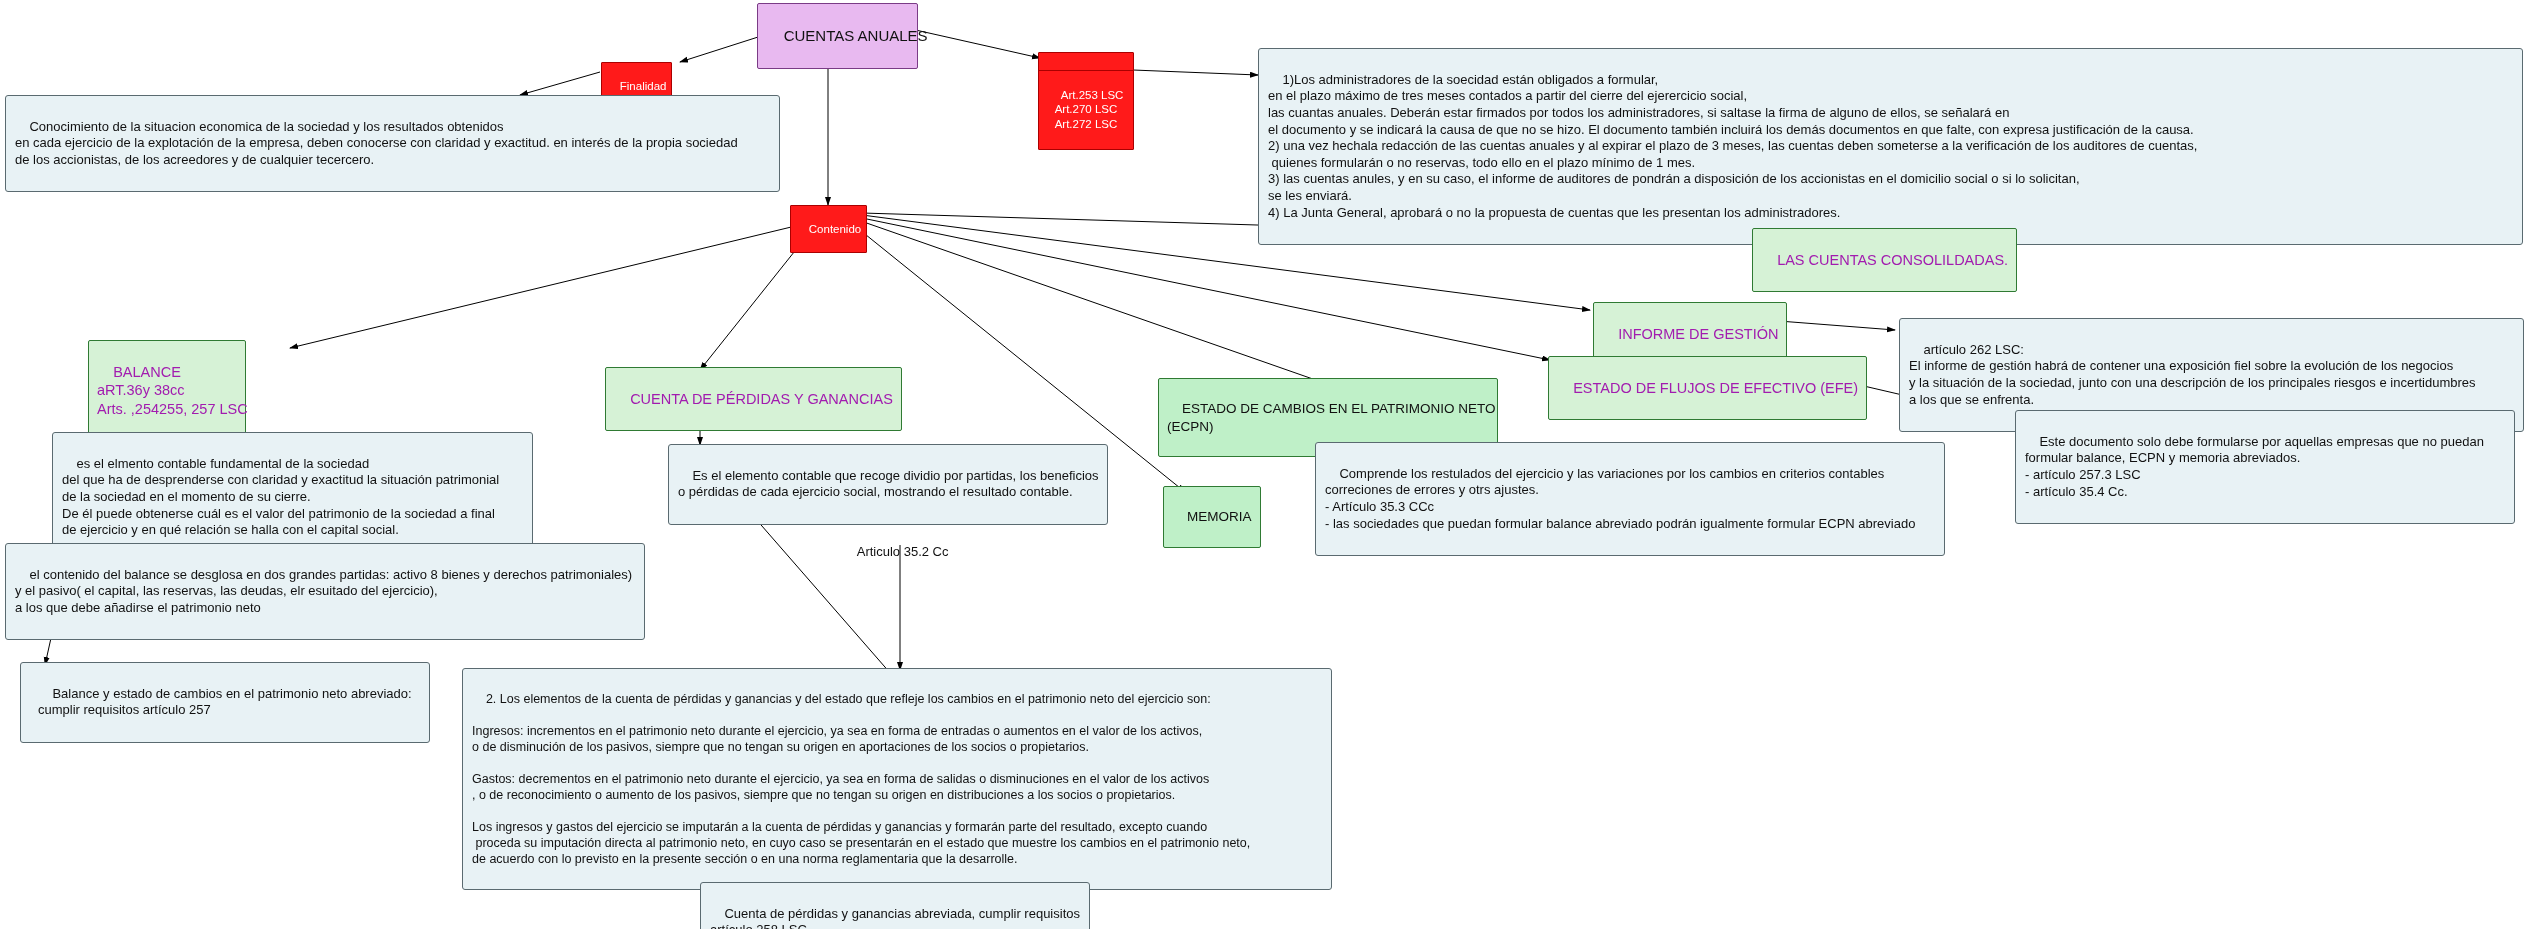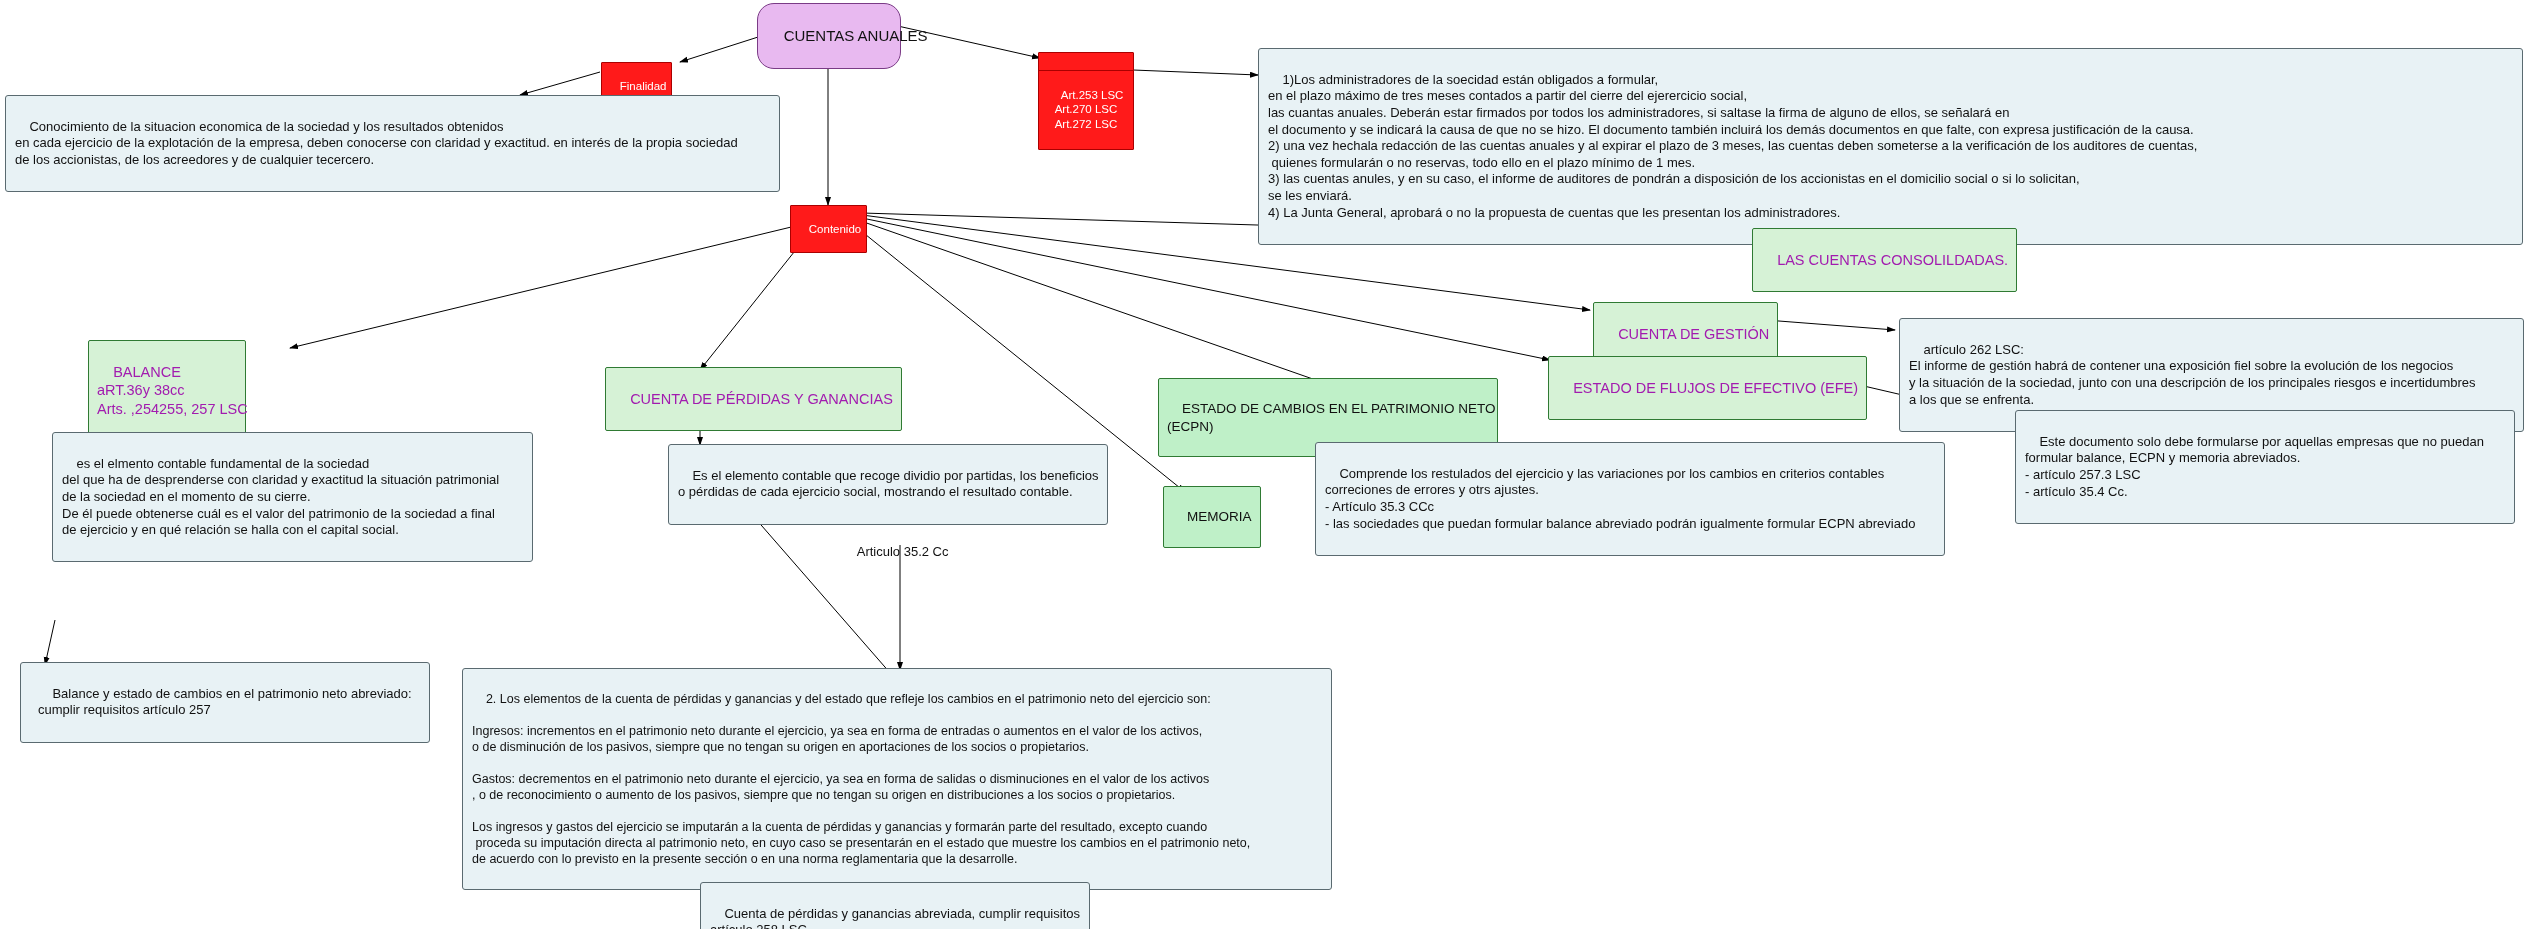--- a/index.html
+++ b/index.html
@@ -142,21 +142,21 @@
       <path d="M700,392 L700,445" marker-end="url(#arrow)"></path>
 
       <path d="M700,455 L905,690"></path>
       <path d="M905,690 L905,880"></path>
       <path d="M905,880 L745,880" marker-end="url(#arrow)"></path>
 
       <path d="M900,545 L900,670" marker-end="url(#arrow)"></path>
     </g>
   </svg>
 
-  <div class="node n-title" style="left:757px; top:3px; width:144px;border-radius:17px;">
+  <div class="node n-title" style="left:757px; top:3px; width:161px;">
     <span>CUENTAS ANUALES</span>
   </div>
 
   <div class="node n-redsmall" style="left:601px; top:62px;">
     <span>Finalidad</span>
   </div>
 
   <div class="node n-box" style="left:5px; top:95px; width:775px;">
     <span>Conocimiento de la situacion economica de la sociedad y los resultados obtenidos
 en cada ejercicio de la explotación de la empresa, deben conocerse con claridad y exactitud. en interés de la propia sociedad
@@ -186,21 +186,21 @@
 
   <div class="node n-redsmall" style="left:790px; top:205px;">
     <span>Contenido</span>
   </div>
 
   <div class="node n-green" style="left:1752px; top:228px;">
     <span>LAS CUENTAS CONSOLILDADAS.</span>
   </div>
 
   <div class="node n-green" style="left:1593px; top:302px;">
-    <span>CUENTA DE GESTIÓN</span>
+    <span>INFORME DE GESTIÓN</span>
   </div>
   <div class="node n-box" style="left:1899px; top:318px; width:625px;">
     <span>artículo 262 LSC:
 El informe de gestión habrá de contener una exposición fiel sobre la evolución de los negocios
 y la situación de la sociedad, junto con una descripción de los principales riesgos e incertidumbres
 a los que se enfrenta.</span>
   </div>
 
   <div class="node n-green" style="left:1548px; top:356px;">
     <span>ESTADO DE FLUJOS DE EFECTIVO (EFE)</span>
@@ -232,20 +232,25 @@
 aRT.36y 38cc
 Arts. ,254255, 257 LSC</span>
   </div>
   <div class="node n-box" style="left:52px; top:432px; width:481px;">
     <span>es el elmento contable fundamental de la sociedad
 del que ha de desprenderse con claridad y exactitud la situación patrimonial
 de la sociedad en el momento de su cierre.
 De él puede obtenerse cuál es el valor del patrimonio de la sociedad a final
 de ejercicio y en qué relación se halla con el capital social.</span>
   </div>
+  <div class="node n-box" style="left:5px; top:543px; width:640px;">
+    <span>el contenido del balance se desglosa en dos grandes partidas: activo 8 bienes y derechos patrimoniales)
+y el pasivo( el capital, las reservas, las deudas, elr esuitado del ejercicio),
+a los que debe añadirse el patrimonio neto</span>
+  </div>
   <div class="node n-box" style="left:20px; top:662px; width:410px;padding-left:17px;">
     <span>Balance y estado de cambios en el patrimonio neto abreviado:
 cumplir requisitos artículo 257</span>
   </div>
 
   <div class="node n-green" style="left:605px; top:367px;">
     <span>CUENTA DE PÉRDIDAS Y GANANCIAS</span>
   </div>
   <div class="node n-box" style="left:668px; top:444px; width:440px;">
     <span>Es el elemento contable que recoge dividio por partidas, los beneficios

